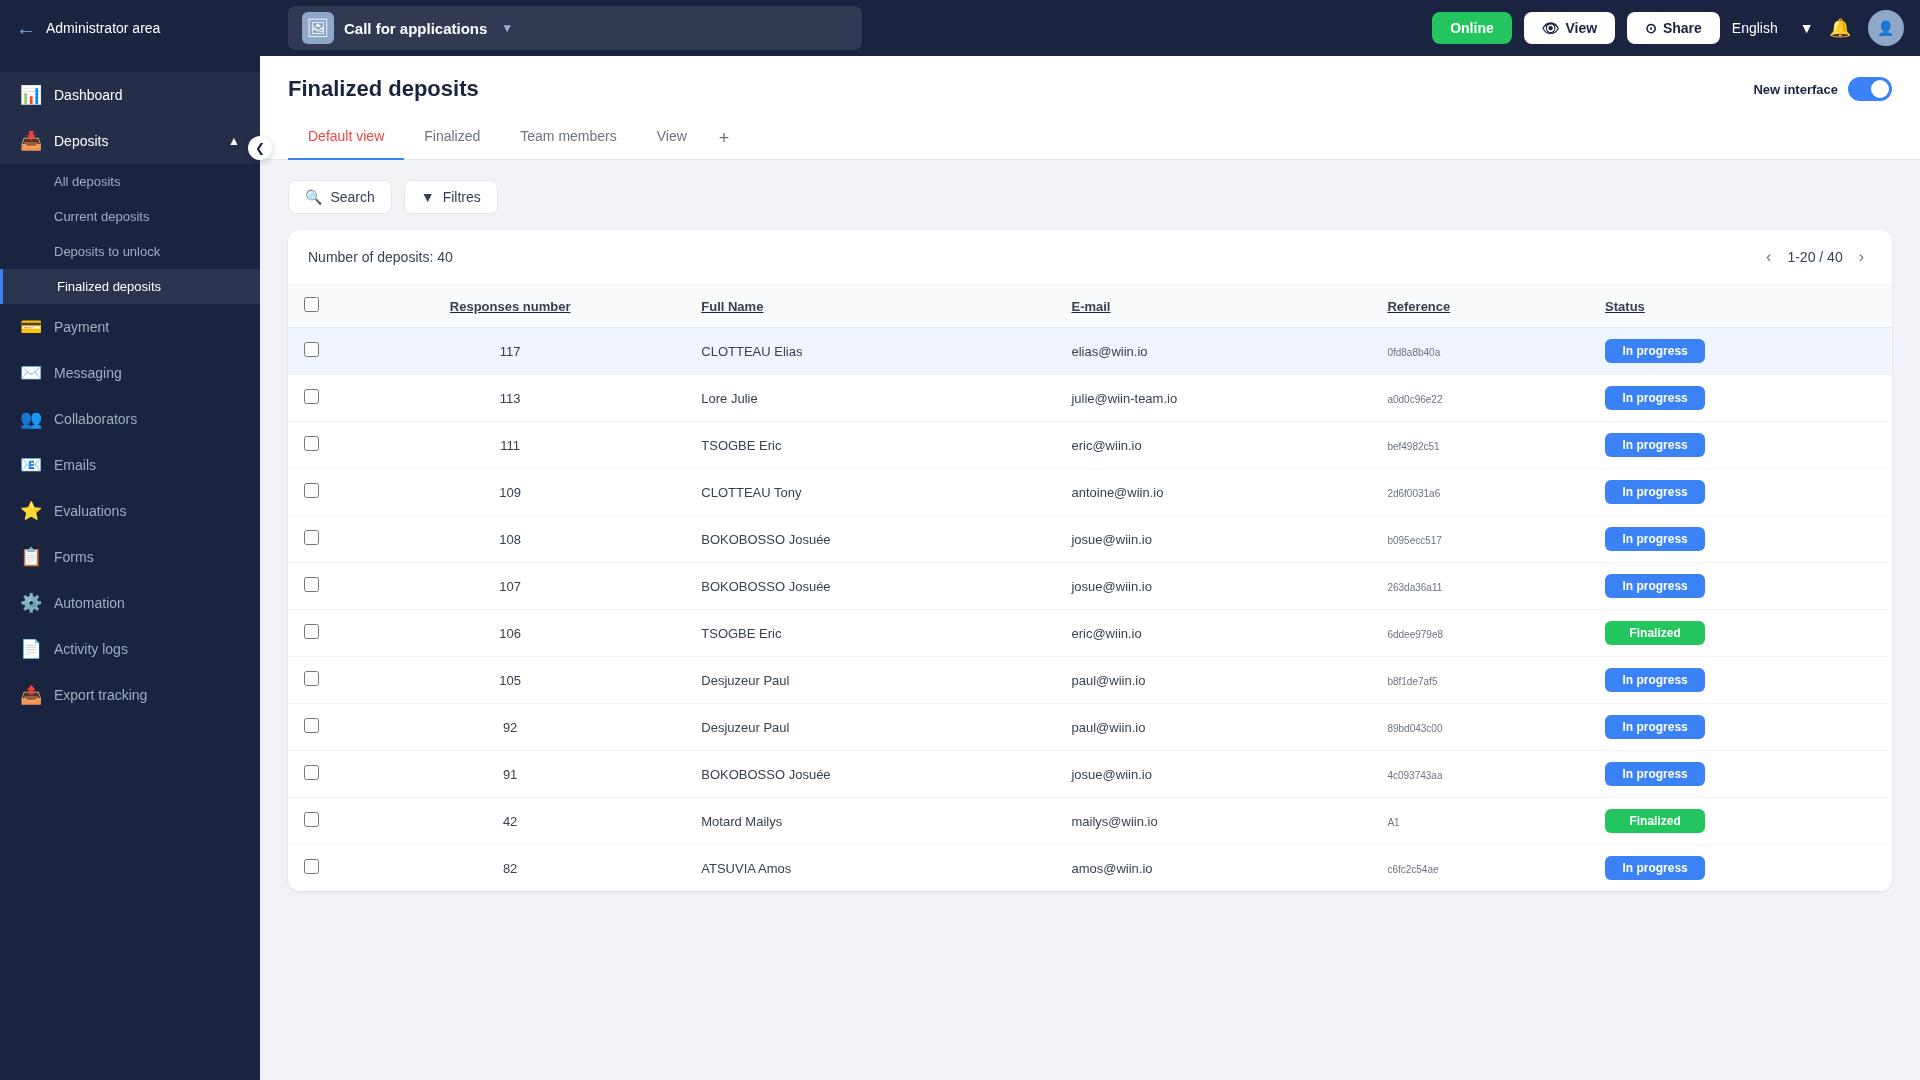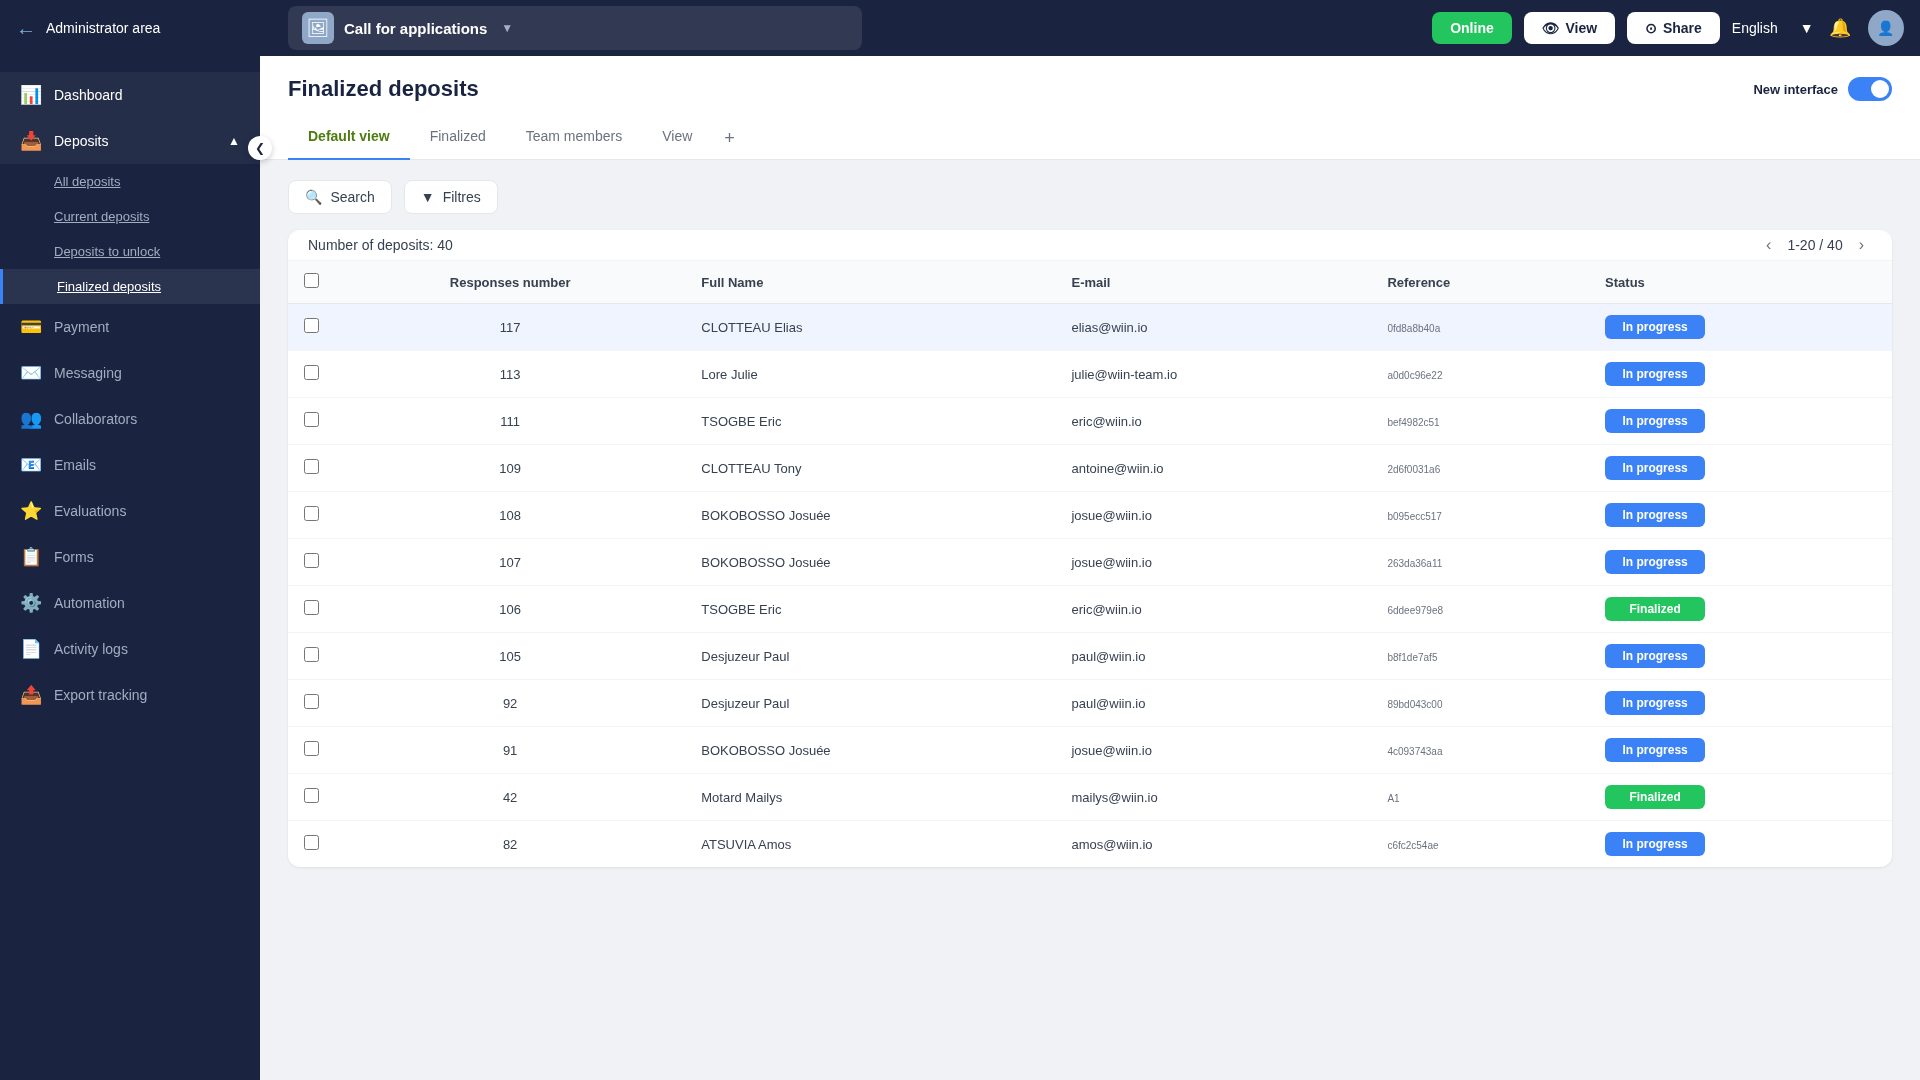--- a/index.html
+++ b/index.html
@@ -43,57 +43,57 @@
     .sidebar-item {
       display: flex; align-items: center; gap: 12px;
       padding: 12px 20px; cursor: pointer; color: #a0aec0;
       font-size: 14px; font-weight: 500; transition: background 0.15s;
     }
     .sidebar-item.active-parent { color: white; background: rgba(255,255,255,0.05); }
     .sidebar-item .icon { font-size: 18px; width: 22px; text-align: center; }
     .sidebar-sub-item {
       display: flex; align-items: center; gap: 12px;
       padding: 10px 20px 10px 54px; cursor: pointer; color: #a0aec0;
-      font-size: 13px; transition: background 0.15s; text-decoration: underline;
+      font-size: 13px; transition: background 0.15s;
     }
     .sidebar-sub-item.active { color: white; background: rgba(255,255,255,0.08); border-left: 3px solid #3b82f6; }
     .sidebar-expand { margin-left: auto; font-size: 12px; }
 
     
     .main { flex: 1; overflow: auto; background: #f0f2f5; }
     .main-header { background: white; padding: 20px 28px 0; border-bottom: 1px solid #e5e7eb; }
     .page-title { font-size: 22px; font-weight: 700; color: #1a2340; margin-bottom: 16px; display: flex; align-items: center; justify-content: space-between; }
     .new-interface { display: flex; align-items: center; gap: 10px; font-size: 13px; color: #1a2340; }
     .toggle { width: 44px; height: 24px; background: #3b82f6; border-radius: 12px; position: relative; cursor: pointer; }
     .toggle-knob { position: absolute; right: 3px; top: 3px; width: 18px; height: 18px; background: white; border-radius: 50%; }
 
     
     .tabs { display: flex; gap: 0; }
     .tab {
       padding: 10px 20px; cursor: pointer; font-size: 14px; color: #6b7280;
       border-bottom: 2px solid transparent; margin-bottom: -1px;
     }
-    .tab.active { color: #4d7c0f; border-bottom-color: #3b82f6; font-weight: 700; }
+    .tab.active { color: #ef4444; border-bottom-color: #3b82f6; font-weight: 400; }
     .tab-add { padding: 10px 12px; cursor: pointer; color: #6b7280; font-size: 18px; }
 
     
     .content { padding: 20px 28px; }
     .toolbar { display: flex; align-items: center; gap: 12px; margin-bottom: 16px; }
     .search-btn { display: flex; align-items: center; gap: 8px; background: white; border: 1px solid #e5e7eb; border-radius: 8px; padding: 8px 16px; cursor: pointer; color: #374151; font-size: 14px; }
     .filter-btn { display: flex; align-items: center; gap: 8px; background: white; border: 1px solid #e5e7eb; border-radius: 8px; padding: 8px 16px; cursor: pointer; color: #374151; font-size: 14px; }
 
     
     .table-container { background: white; border-radius: 12px; overflow: hidden; box-shadow: 0 1px 3px rgba(0,0,0,0.08); }
-    .table-meta { padding: 2px 20px; display: flex; align-items: center; justify-content: space-between; border-bottom: 1px solid #f3f4f6; }
+    .table-meta { padding: 14px 20px; display: flex; align-items: center; justify-content: space-between; border-bottom: 1px solid #f3f4f6; }
     .deposit-count { font-size: 14px; color: #374151; }
     .pagination { display: flex; align-items: center; gap: 8px; font-size: 14px; color: #374151; }
     .page-nav { cursor: pointer; color: #6b7280; padding: 4px 8px; border-radius: 4px; font-size: 16px; }
 
     table { width: 100%; border-collapse: collapse; }
-    thead tr { background: #f9fafb; }
+    thead tr { background: #f9fafb; text-decoration: underline; }
     th { padding: 12px 16px; text-align: left; font-size: 13px; font-weight: 600; color: #374151; border-bottom: 1px solid #e5e7eb; }
     th.center { text-align: center; }
     td { padding: 11px 16px; font-size: 13px; color: #374151; border-bottom: 1px solid #f3f4f6; }
     td.center { text-align: center; }
     tr:last-child td { border-bottom: none; }
     tr.hovered { background: #f0f4ff; }
 
     .status-badge { display: inline-block; padding: 5px 14px; border-radius: 6px; font-size: 12px; font-weight: 600; color: white; text-align: center; min-width: 100px; }
     .status-in-progress { background: #3b82f6; }
     .status-finalized { background: #22c55e; }

